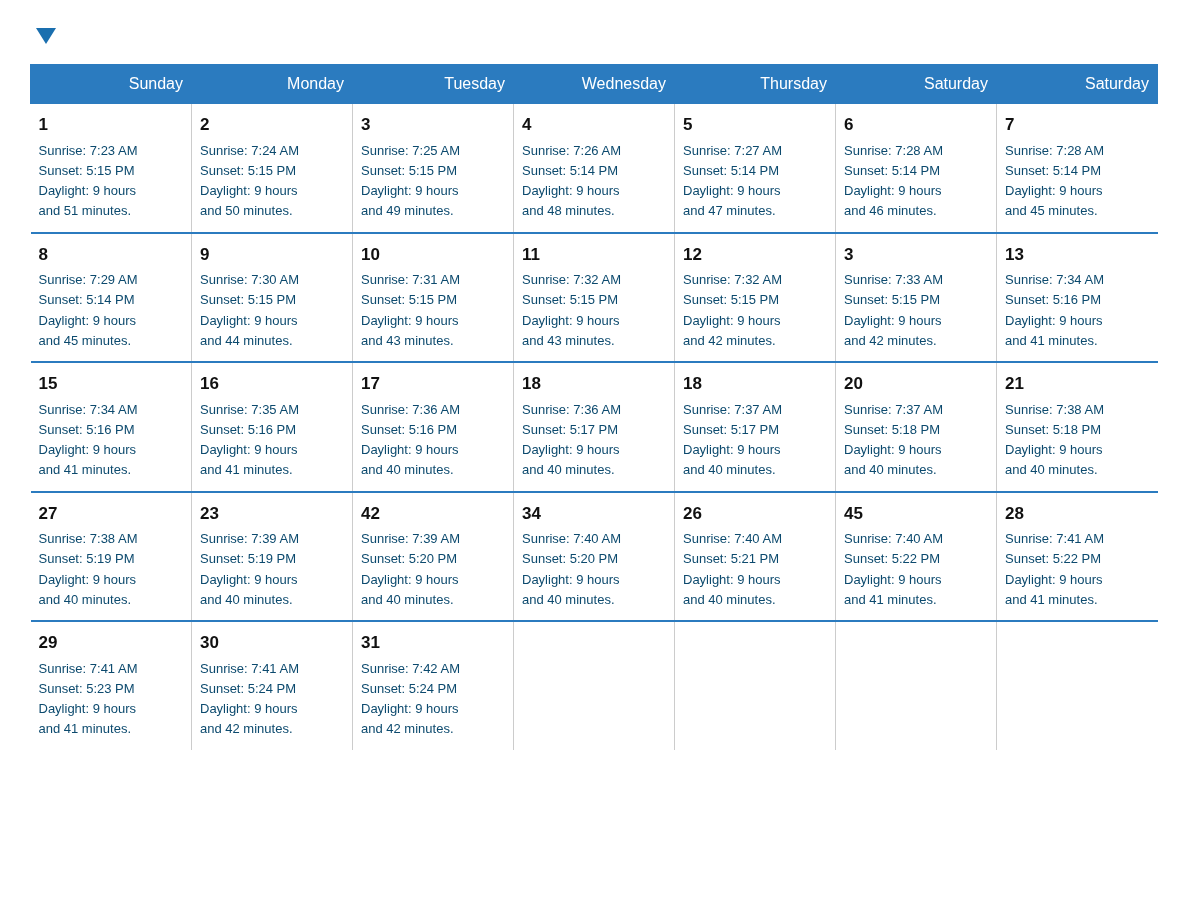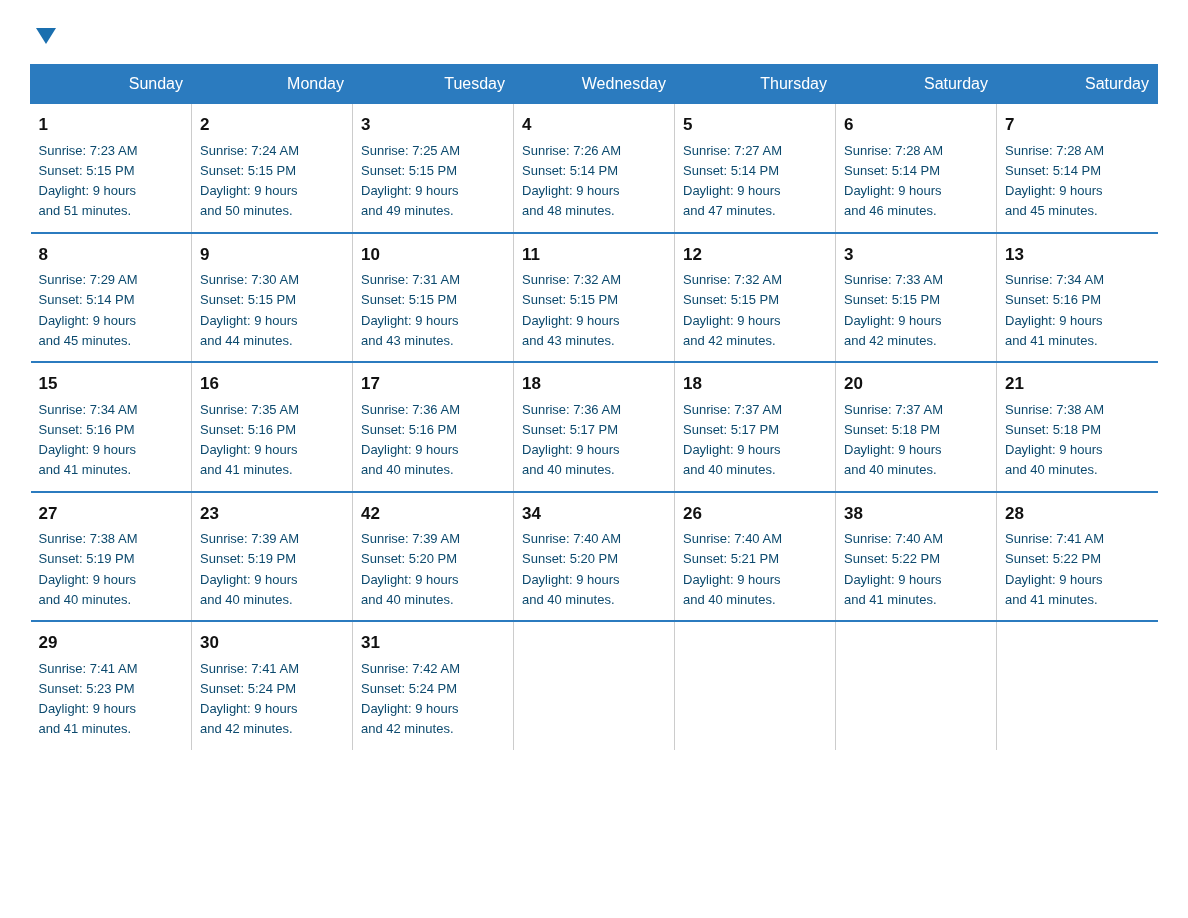--- a/index.html
+++ b/index.html
@@ -166,21 +166,21 @@
         <td><span class="day-number">18</span><span class="day-info">Sunrise: 7:37 AM<br>Sunset: 5:17 PM<br>Daylight: 9 hours<br>and 40 minutes.</span></td>
         <td><span class="day-number">20</span><span class="day-info">Sunrise: 7:37 AM<br>Sunset: 5:18 PM<br>Daylight: 9 hours<br>and 40 minutes.</span></td>
         <td><span class="day-number">21</span><span class="day-info">Sunrise: 7:38 AM<br>Sunset: 5:18 PM<br>Daylight: 9 hours<br>and 40 minutes.</span></td>
       </tr>
       <tr>
         <td><span class="day-number">27</span><span class="day-info">Sunrise: 7:38 AM<br>Sunset: 5:19 PM<br>Daylight: 9 hours<br>and 40 minutes.</span></td>
         <td><span class="day-number">23</span><span class="day-info">Sunrise: 7:39 AM<br>Sunset: 5:19 PM<br>Daylight: 9 hours<br>and 40 minutes.</span></td>
         <td><span class="day-number">42</span><span class="day-info">Sunrise: 7:39 AM<br>Sunset: 5:20 PM<br>Daylight: 9 hours<br>and 40 minutes.</span></td>
         <td><span class="day-number">34</span><span class="day-info">Sunrise: 7:40 AM<br>Sunset: 5:20 PM<br>Daylight: 9 hours<br>and 40 minutes.</span></td>
         <td><span class="day-number">26</span><span class="day-info">Sunrise: 7:40 AM<br>Sunset: 5:21 PM<br>Daylight: 9 hours<br>and 40 minutes.</span></td>
-        <td><span class="day-number">38</span><span class="day-info">Sunrise: 7:40 AM<br>Sunset: 5:22 PM<br>Daylight: 9 hours<br>and 41 minutes.</span></td>
+        <td><span class="day-number">45</span><span class="day-info">Sunrise: 7:40 AM<br>Sunset: 5:22 PM<br>Daylight: 9 hours<br>and 41 minutes.</span></td>
         <td><span class="day-number">28</span><span class="day-info">Sunrise: 7:41 AM<br>Sunset: 5:22 PM<br>Daylight: 9 hours<br>and 41 minutes.</span></td>
       </tr>
       <tr>
         <td><span class="day-number">29</span><span class="day-info">Sunrise: 7:41 AM<br>Sunset: 5:23 PM<br>Daylight: 9 hours<br>and 41 minutes.</span></td>
         <td><span class="day-number">30</span><span class="day-info">Sunrise: 7:41 AM<br>Sunset: 5:24 PM<br>Daylight: 9 hours<br>and 42 minutes.</span></td>
         <td><span class="day-number">31</span><span class="day-info">Sunrise: 7:42 AM<br>Sunset: 5:24 PM<br>Daylight: 9 hours<br>and 42 minutes.</span></td>
         <td></td>
         <td></td>
         <td></td>
         <td></td>

